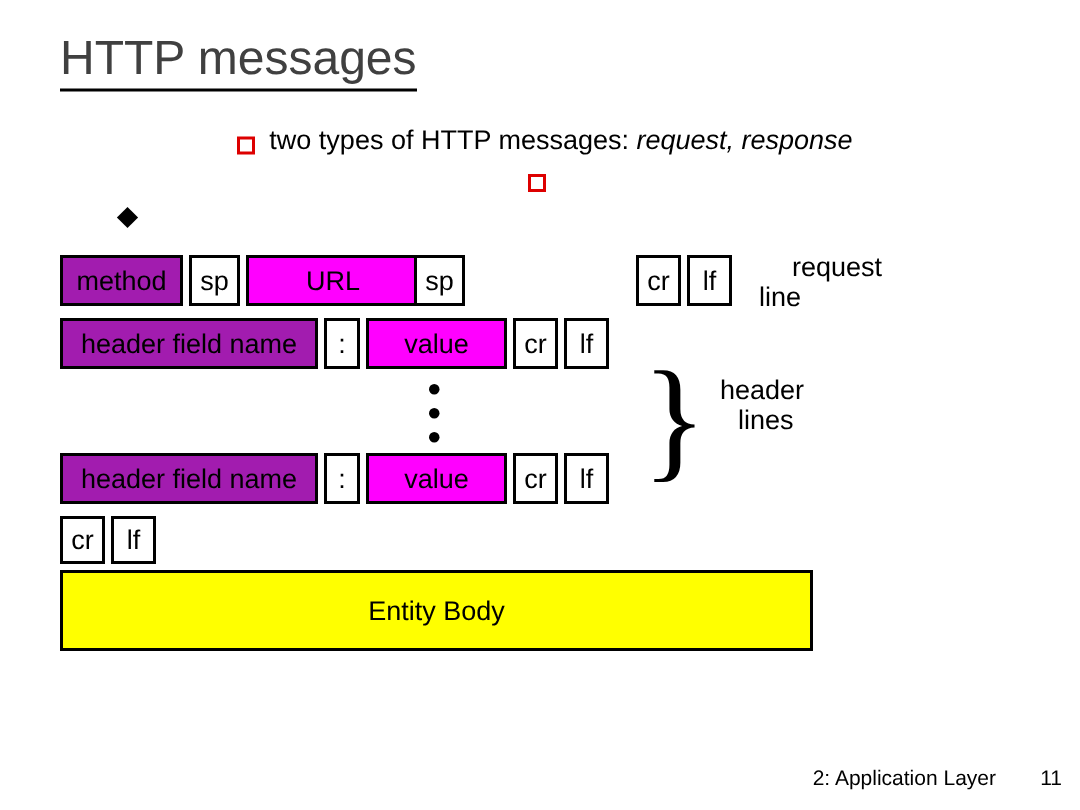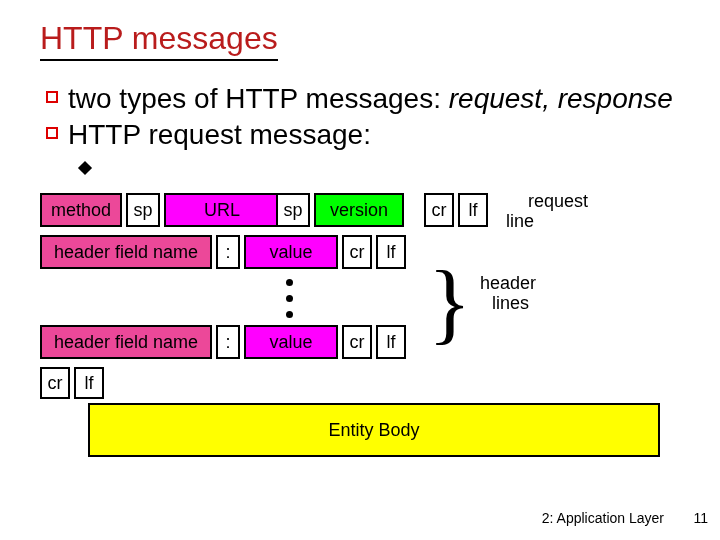--- a/index.html
+++ b/index.html
@@ -7,48 +7,49 @@
     width: 720px;
     height: 540px;
     background: #fff;
     font-family: "Times New Roman", serif;
     position: relative;
     padding: 20px 40px;
   }
   .title {
     font-family: "Comic Sans MS", cursive, sans-serif;
     font-size: 32px;
-    color: #b91c1c;
+    color: #404040;
     border-bottom: 2px solid #000;
     display: inline-block;
     padding-bottom: 2px;
     margin-bottom: 22px;
   }
   .bullets { margin-left: 6px; }
   .b-row {
     display: flex;
     align-items: flex-start;
     margin-bottom: 4px;
     font-family: "Comic Sans MS", cursive, sans-serif;
-    font-size: 28px;
+    font-size: 18px;
+    justify-content: center;
   }
   .sq { width: 12px; height: 12px; background: #fff; border: 2px solid #d00; margin-top: 8px; margin-right: 10px; flex-shrink: 0; }
   .sub-row {
     display: flex;
     align-items: flex-start;
     margin-left: 34px;
     font-family: "Comic Sans MS", cursive, sans-serif;
     font-size: 20px;
     margin-top: 4px;
   }
   .diamond { width: 10px; height: 10px; background: #000; transform: rotate(45deg); margin-top: 8px; margin-right: 12px; flex-shrink: 0; }
   .em { font-style: italic; }
   .diagram { position: relative; margin-top: 20px; height: 280px; font-family: Arial, sans-serif; font-size: 18px; }
   .box { position: absolute; border: 2px solid #000; text-align: center; display: flex; align-items: center; justify-content: center; }
-  .cyan { background: #ec4899; }
+  .cyan { background: #a21caf; }
   .magenta { background: #ff00ff; }
   .green { background: #00ff00; }
   .yellow { background: #ffff00; }
   .white { background: #fff; }
   .lbl { position: absolute; font-family: Arial, sans-serif; font-size: 18px; }
   .brace { position: absolute; font-size: 90px; font-family: serif; line-height: 0.7; }
   .dot { position: absolute; width: 7px; height: 7px; background: #000; border-radius: 50%; }
   .footer-right { position: absolute; right: 30px; bottom: 14px; font-family: "Comic Sans MS", cursive, sans-serif; font-size: 14px; }
   .pagenum { position: absolute; right: 12px; bottom: 14px; font-family: "Comic Sans MS", cursive, sans-serif; font-size: 14px; }
 </style>
@@ -61,34 +62,32 @@
 
 <div class="bullets">
   <div class="b-row">
     <div class="sq"></div>
     <div>
       <span>two types of HTTP messages: </span><span class="em">request, response</span>
     </div>
   </div>
   <div class="b-row">
     <div class="sq"></div>
-    <div>HTTP request message:</div>
   </div>
   <div class="sub-row">
     <div class="diamond"></div>
   </div>
 </div>
 
 <div class="diagram">
 
   <div class="box cyan" style="left:0px;   top:0px;  width:82px;  height:34px;">method</div>
   <div class="box white" style="left:86px;  top:0px;  width:34px;  height:34px;">sp</div>
   <div class="box magenta" style="left:124px; top:0px;  width:116px; height:34px;">URL</div>
   <div class="box white" style="left:236px; top:0px;  width:34px;  height:34px;">sp</div>
-  <div class="box green" style="left:274px; top:0px;  width:90px;  height:34px;">version</div>
   <div class="box white" style="left:384px; top:0px;  width:30px;  height:34px;">cr</div>
   <div class="box white" style="left:418px; top:0px;  width:30px;  height:34px;">lf</div>
 
   <div class="box cyan" style="left:0px;   top:42px; width:172px; height:34px;">header field name</div>
   <div class="box white" style="left:176px; top:42px; width:24px;  height:34px;">:</div>
   <div class="box magenta" style="left:204px; top:42px; width:94px;  height:34px;">value</div>
   <div class="box white" style="left:302px; top:42px; width:30px;  height:34px;">cr</div>
   <div class="box white" style="left:336px; top:42px; width:30px;  height:34px;">lf</div>
 
   <div class="dot" style="left:246px; top:86px;"></div>
@@ -97,21 +96,21 @@
 
   <div class="box cyan" style="left:0px;   top:132px; width:172px; height:34px;">header field name</div>
   <div class="box white" style="left:176px; top:132px; width:24px;  height:34px;">:</div>
   <div class="box magenta" style="left:204px; top:132px; width:94px;  height:34px;">value</div>
   <div class="box white" style="left:302px; top:132px; width:30px;  height:34px;">cr</div>
   <div class="box white" style="left:336px; top:132px; width:30px;  height:34px;">lf</div>
 
   <div class="box white" style="left:0px;  top:174px; width:30px; height:32px;">cr</div>
   <div class="box white" style="left:34px; top:174px; width:30px; height:32px;">lf</div>
 
-  <div class="box yellow" style="left:0px; top:210px; width:572px; height:54px;margin-left:48px;">Entity Body</div>
+  <div class="box yellow" style="left:0px; top:210px; width:502px; height:54px;">Entity Body</div>
 
   <div class="lbl" style="left:488px; top:-2px;">request</div>
   <div class="lbl" style="left:466px; top:18px;">line</div>
 
   <div class="brace" style="left:388px; top:78px;">}</div>
   <div class="lbl" style="left:440px; top:80px;">header</div>
   <div class="lbl" style="left:452px; top:100px;">lines</div>
 
 </div>
 

